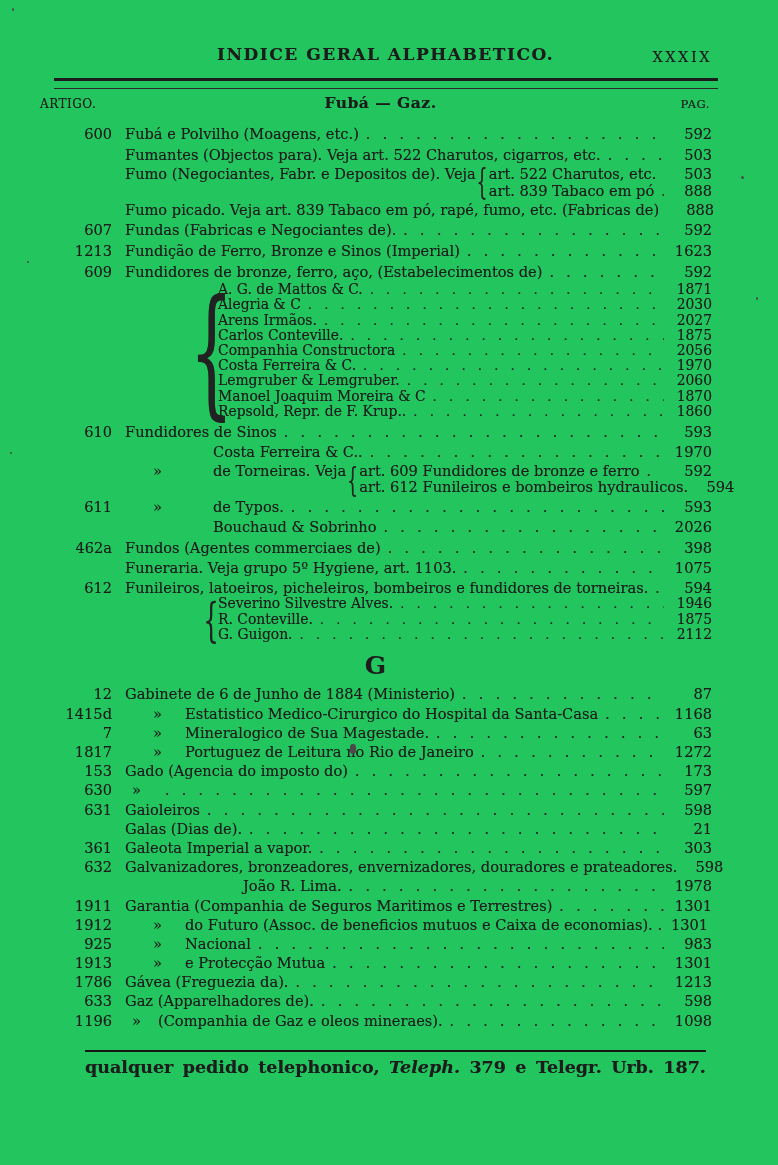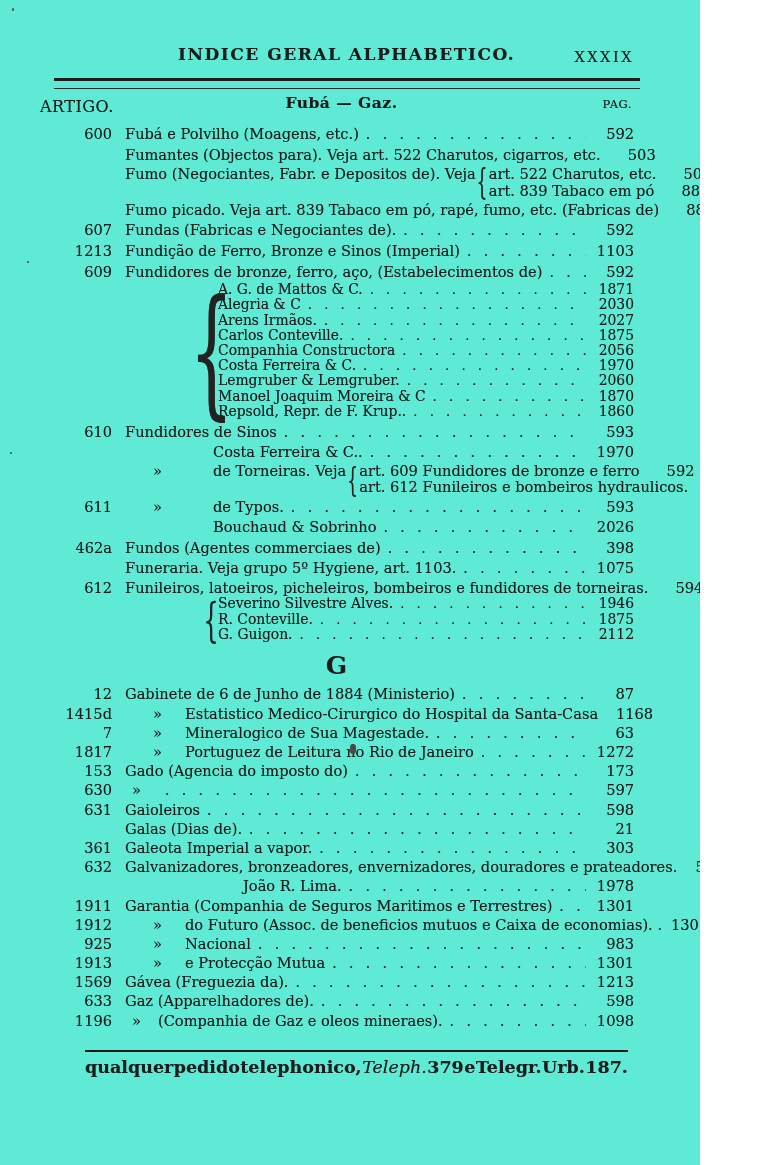--- a/index.html
+++ b/index.html
@@ -1,35 +1,35 @@
 <!DOCTYPE html>
 <html><head>
 <meta charset="utf-8">
 <style>
   html,body{margin:0;padding:0;background:#fff;}
   .page{
-    position:relative;width:700px;height:1165px;overflow:hidden;
-    background:#5eead4;color:#1c1c1c;
+    position:relative;width:778px;height:1165px;overflow:hidden;
+    background:#22c55e;color:#1c1c1c;
     font-family:"DejaVu Serif","Liberation Serif",serif;
     text-shadow:0 0 .5px rgba(25,25,25,.5);
   }
   
   .running-head{position:absolute;top:44px;left:0;right:0;height:26px;}
   .rh-title{
     position:absolute;left:50%;transform:translateX(-51%);
     font-weight:bold;font-size:17px;letter-spacing:1.5px;white-space:nowrap;
   }
   .rh-folio{position:absolute;right:66px;top:5px;font-size:14.5px;letter-spacing:2.5px;}
   .double-rule{
     position:absolute;top:78px;left:54px;right:60px;height:7px;
     border-top:3px solid #1d1d1d;border-bottom:1.5px solid #2a2a2a;
   }
   
   .colhead{position:absolute;top:93px;left:40px;right:66px;height:20px;}
-  .ch-artigo{position:absolute;left:0;top:4px;font-size:16px;letter-spacing:.5px;}
+  .ch-artigo{position:absolute;left:0;top:4px;font-size:12px;letter-spacing:.5px;}
   .ch-range{position:absolute;left:50%;transform:translateX(-46%);top:0;font-weight:bold;font-size:15.5px;letter-spacing:.5px;white-space:nowrap;}
   .ch-pag{position:absolute;right:2px;top:4px;font-size:11.5px;letter-spacing:.5px;}
   
   .index-body{position:absolute;top:124px;left:40px;right:66px;font-size:14.6px;}
   .row{display:flex;align-items:baseline;white-space:nowrap;}
   .artigo{flex:none;width:72px;text-align:right;}
   .content{flex:1;display:flex;align-items:baseline;margin-left:13px;min-width:0;}
   .text{flex:none;text-align:center;}
   .leader{flex:1;overflow:hidden;margin:0 2px 0 7px;min-width:0;}
   .leader::after{
@@ -62,21 +62,21 @@
   .indent-d1 .ditto{margin-left:28px;width:32px;}
   .indent-d0 .ditto{margin-left:7px;width:26px;}
   .indent-deep .content > .text:first-child{margin-left:118px;}
   
   .letter{margin:10px 0 5px;height:26px;line-height:26px;text-align:center;font-size:25px;font-weight:bold;letter-spacing:1px;}
   
   .footer{position:absolute;left:85px;right:72px;top:1050px;}
   .footer-rule{border-top:2.5px solid #161616;margin-bottom:5px;}
   .footer-line{display:flex;justify-content:space-between;align-items:baseline;font-size:17.5px;font-weight:bold;}
   .footer-line .w{white-space:nowrap;}
-  .footer-line .it{font-style:italic;font-weight:normal;}
+  .footer-line .it{font-style:italic;font-weight:bold;}
   
   .speck{position:absolute;background:#4a4a4a;border-radius:50%;}
 </style>
 </head>
 <body>
 
 <div class="page">
 
   <div class="running-head">
     <span class="rh-title">INDICE GERAL ALPHABETICO.</span>
@@ -143,21 +143,21 @@
             <span class="text">Fundas (Fabricas e Negociantes de).</span>
             <span class="leader"></span>
             <span class="pagenum">592</span>
           </div>
         </div>
         <div class="row r-main">
           <span class="artigo">1213</span>
           <div class="content">
             <span class="text">Fundição de Ferro, Bronze e Sinos (Imperial)</span>
             <span class="leader"></span>
-            <span class="pagenum">1103</span>
+            <span class="pagenum">1623</span>
           </div>
         </div>
         <div class="row r-main">
           <span class="artigo">609</span>
           <div class="content">
             <span class="text">Fundidores  de  bronze,  ferro, aço,  (Estabelecimentos de)</span>
             <span class="leader"></span>
             <span class="pagenum">592</span>
           </div>
         </div>
@@ -440,21 +440,21 @@
         <div class="row r-main indent-d1">
           <span class="artigo">1913</span>
           <div class="content">
             <span class="ditto">»</span>
             <span class="text">e Protecção  Mutua</span>
             <span class="leader"></span>
             <span class="pagenum">1301</span>
           </div>
         </div>
         <div class="row r-main">
-          <span class="artigo">1569</span>
+          <span class="artigo">1786</span>
           <div class="content">
             <span class="text">Gávea  (Freguezia da).</span>
             <span class="leader"></span>
             <span class="pagenum">1213</span>
           </div>
         </div>
         <div class="row r-main">
           <span class="artigo">633</span>
           <div class="content">
             <span class="text">Gaz  (Apparelhadores de).</span>

